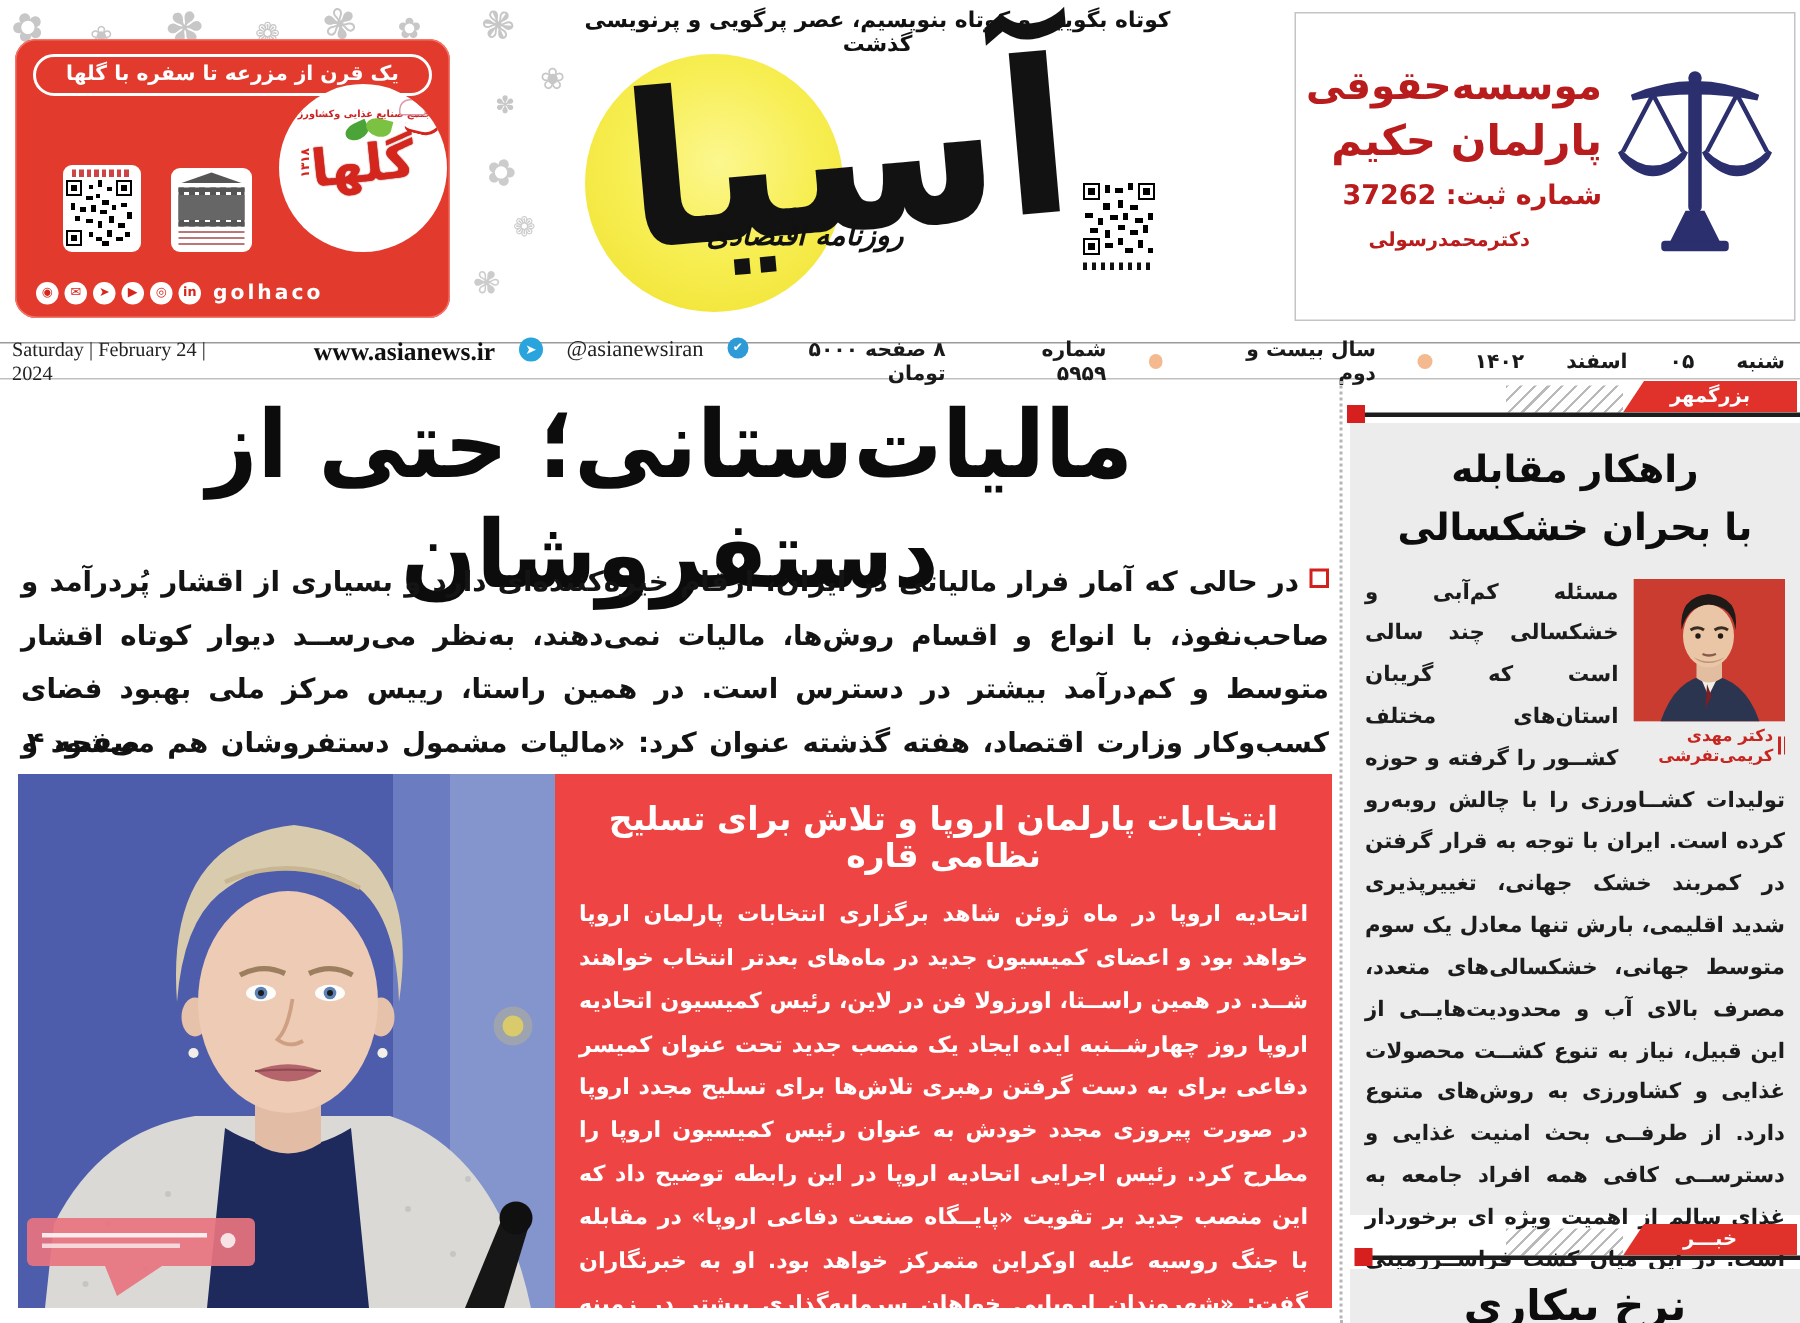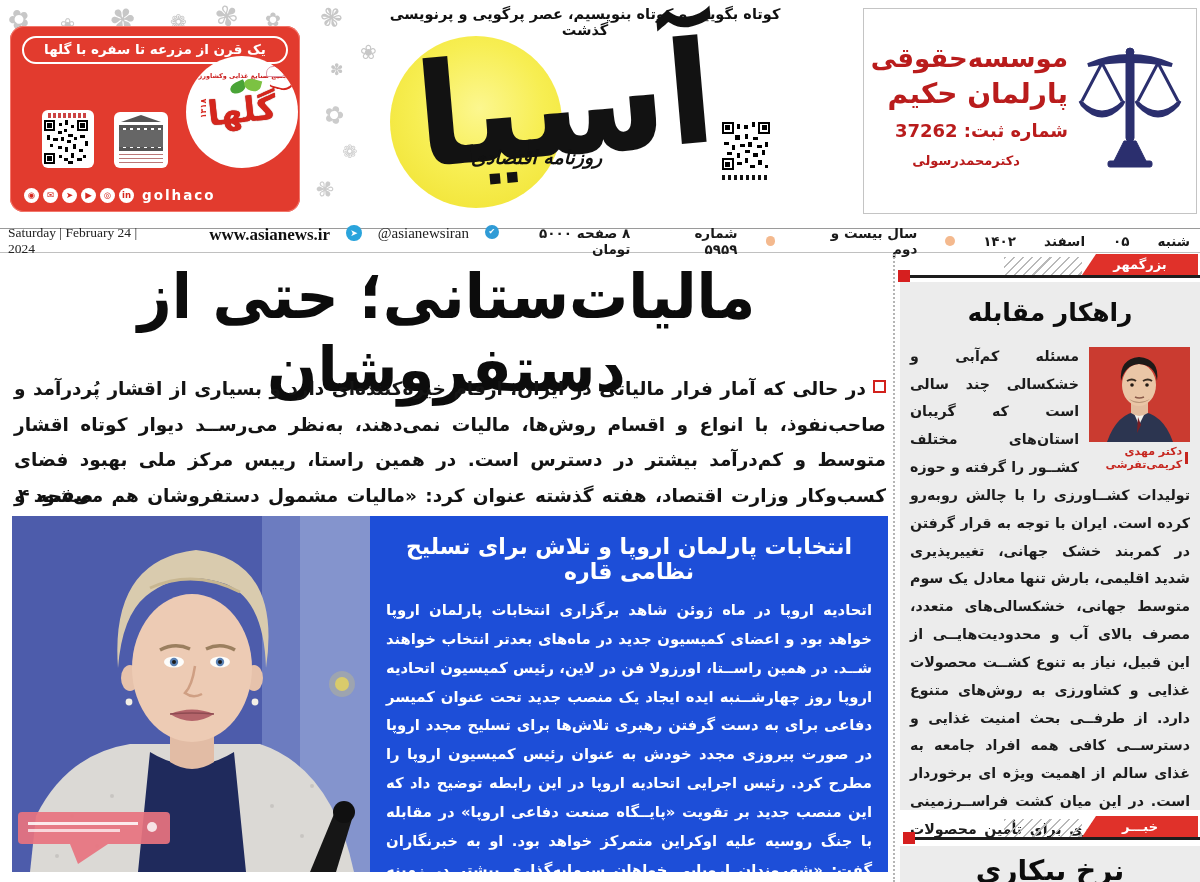--- a/index.html
+++ b/index.html
@@ -69,21 +69,21 @@
   .db-right{margin-left:auto;display:flex;align-items:center;gap:28px;padding-right:10px;direction:rtl;font-size:13.5px;font-weight:bold;color:#1a1a1a;}
   .odot{width:10px;height:10px;border-radius:50%;background:#f4b98e;}
   
   .lead-headline{position:absolute;left:0;top:264px;width:893px;text-align:center;font-size:59px;font-weight:bold;
       color:#0c0c0c;transform:scaleY(1.06);letter-spacing:-1px;}
   .lead-body{position:absolute;left:14px;top:371px;width:872px;font-size:18.5px;font-weight:bold;line-height:1.92;
       text-align:justify;color:#141414;}
   .sq{display:inline-block;width:9px;height:9px;border:2.5px solid #d2211c;margin-left:7px;vertical-align:2px;}
   .lead-pageref{position:absolute;left:18px;top:484px;font-size:19px;font-weight:bold;}
   
-  .eu{position:absolute;left:12px;top:516px;width:876px;height:356px;background:#1d4ed8;display:flex;}
+  .eu{position:absolute;left:12px;top:516px;width:876px;height:356px;background:#ef4444;display:flex;}
   .eu-photo{width:358px;height:356px;flex:none;position:relative;}
   .eu-photo svg{display:block;}
   .eu-text{flex:1;padding:8px 16px 8px 16px;}
   .eu-headline{color:#fff;font-weight:bold;font-size:22px;text-align:center;margin:10px 0 12px;}
   .eu-body{color:#fff;font-size:14.8px;font-weight:600;line-height:1.95;text-align:justify;}
   
   .sidebar{position:absolute;left:893px;top:254px;width:307px;height:628px;border-left:2px dotted #b5b5b5;box-sizing:border-box;}
   .tabrow{position:relative;height:26px;}
   .tab{position:absolute;right:2px;top:0;width:116px;height:21px;background:#e0312a;color:#fff;font-size:13px;font-weight:bold;
      text-align:center;line-height:21px;clip-path:polygon(14px 0,100% 0,100% 100%,0 100%);}
@@ -347,20 +347,21 @@
     <div class="tabrow">
       <div class="hatch"></div>
       <div class="tab rtl">بزرگمهر</div>
       <div class="rule"></div>
       <div class="rulesq"></div>
     </div>
 
     <div class="notebox">
       <div class="note-title rtl">
         <span>راهکار مقابله</span><br>
+        <span>با بحران خشکسالی</span>
       </div>
       <div class="note-flow">
         <div class="notefig">
           <svg class="figphoto" viewBox="0 0 101 95">
             <rect width="101" height="95" fill="#c2342b"></rect>
             <rect width="101" height="95" fill="#d8453a" opacity="0.4"></rect>
             <path d="M18 95 Q28 66 50 64 Q74 66 84 95 Z" fill="#2c3550"></path>
             <path d="M44 64 L50 78 L57 64 L52 62 Z" fill="#f2efe9"></path>
             <path d="M49 70 L52 78 L48 86 Z" fill="#7a1f24"></path>
             <path d="M42 52 L42 66 Q50 72 59 66 L59 52 Z" fill="#e3bd9f"></path>

